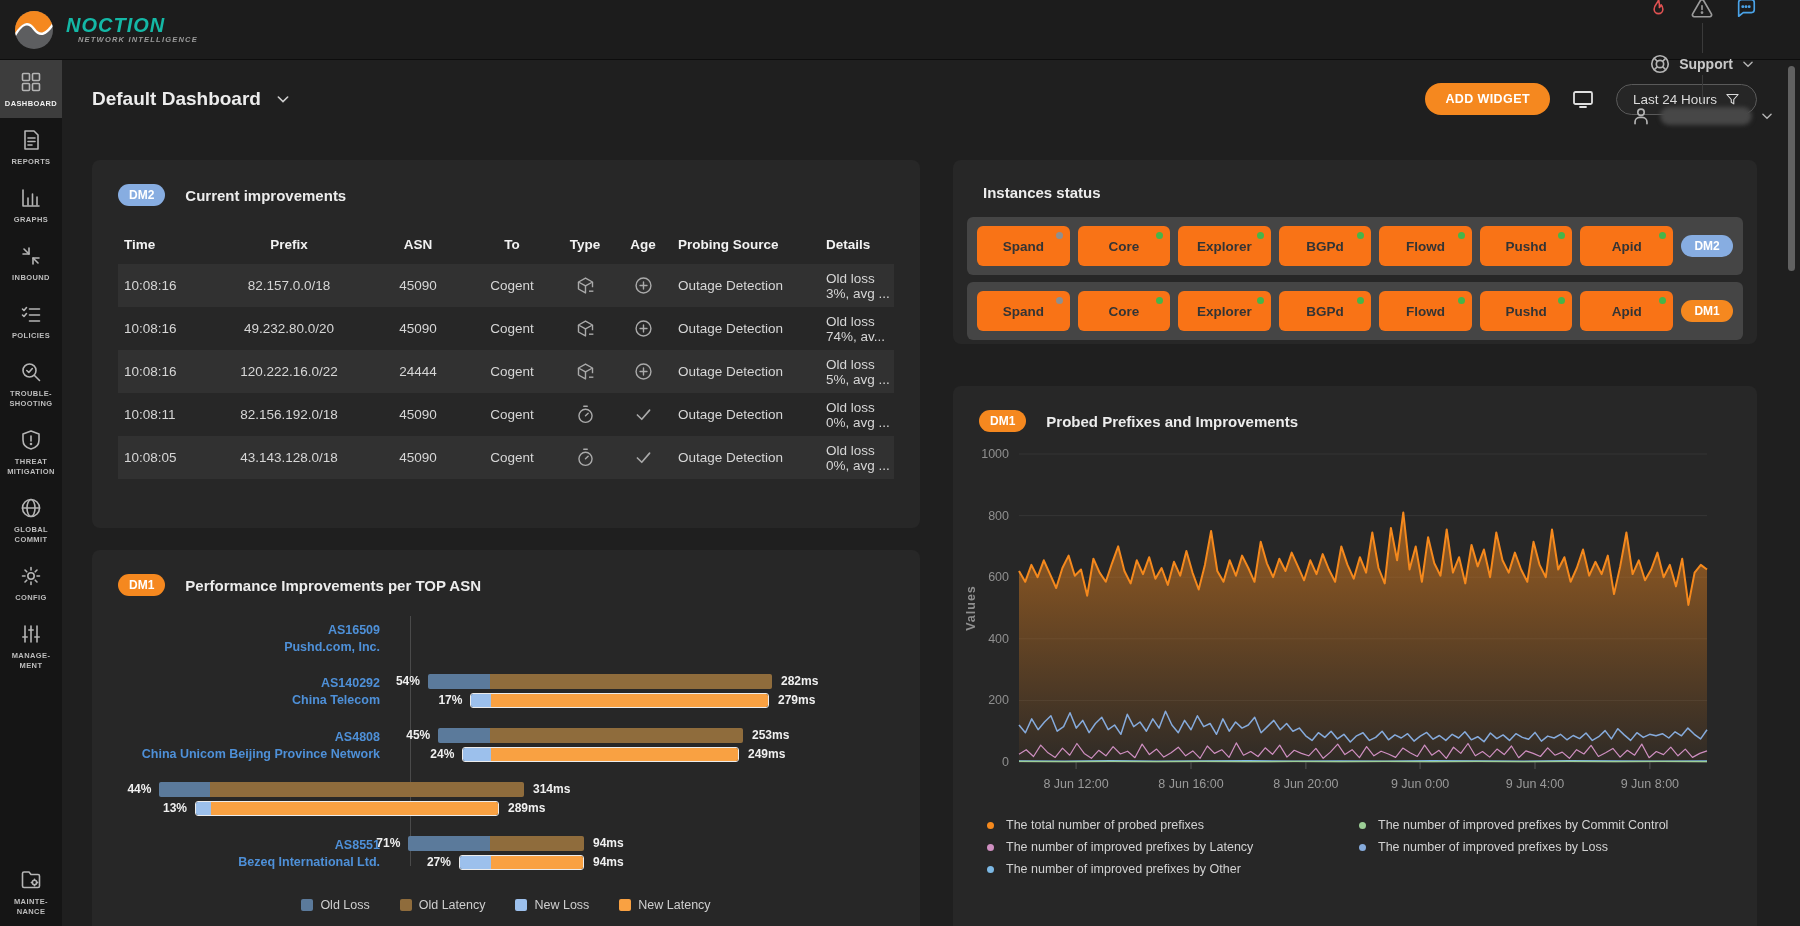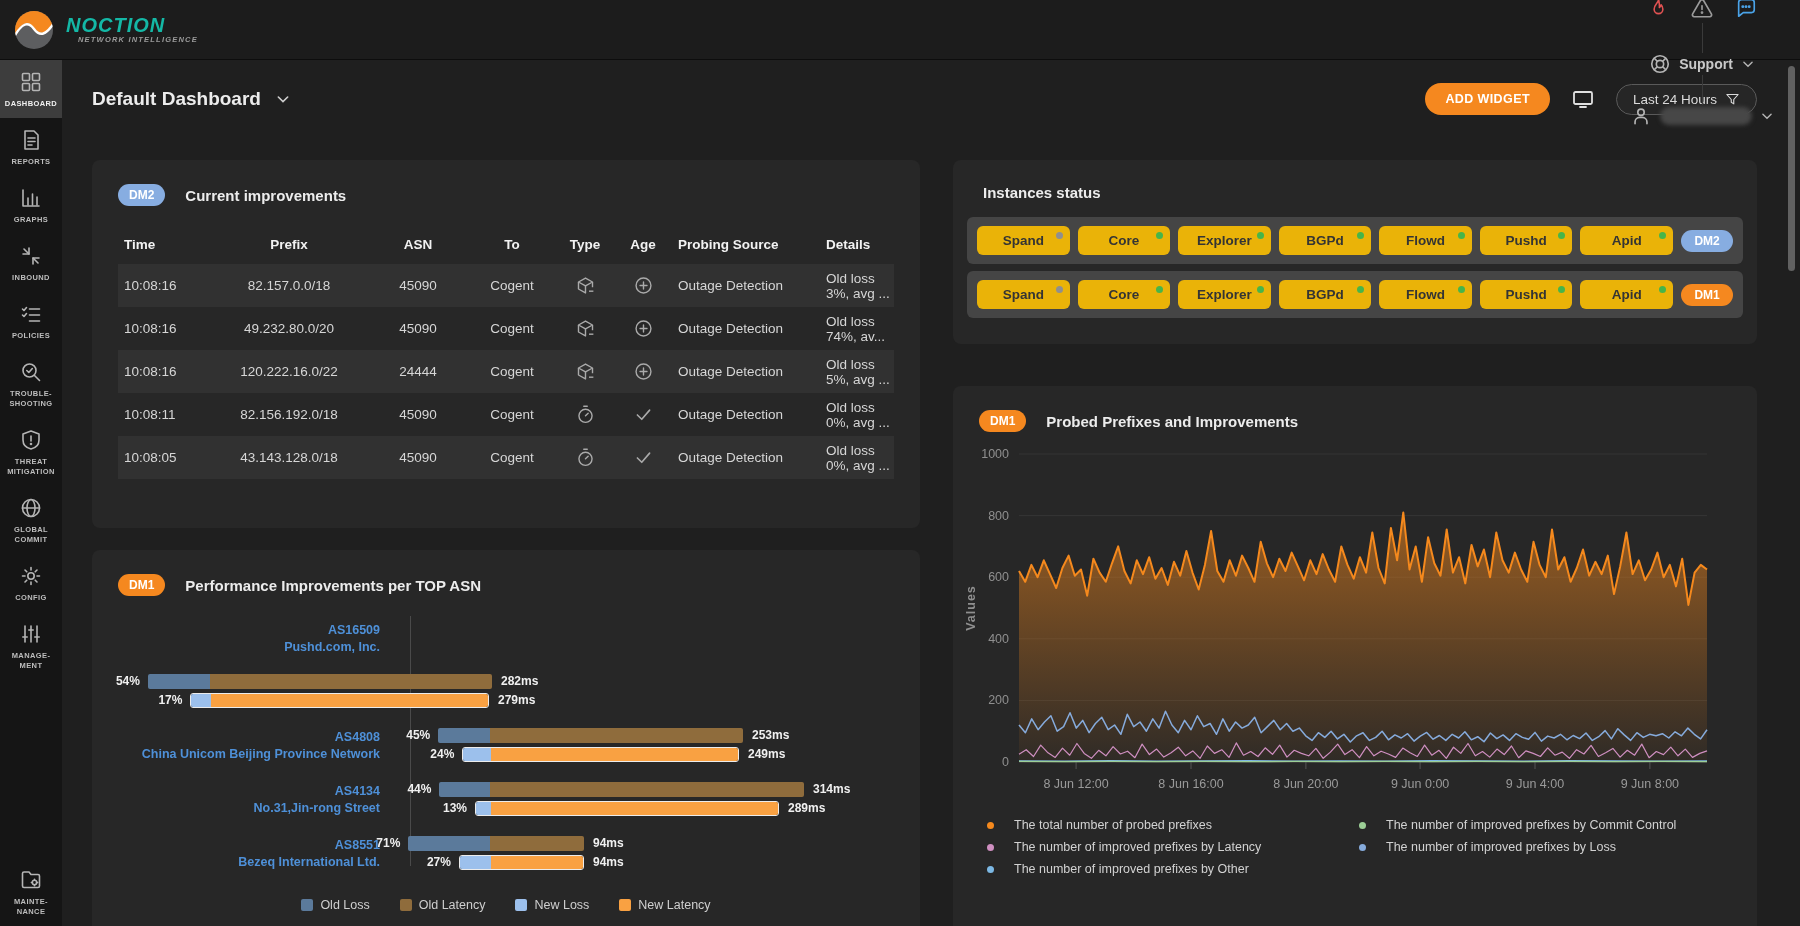--- a/index.html
+++ b/index.html
@@ -48,21 +48,21 @@
   .ci-row { height:43px; font-size:13.5px; color:#d6d6d6; }
   .ci-row:nth-child(odd) { background:#313131; }
   .c-l { padding-left:6px; text-align:left; }
   .c-c { text-align:center; }
   .ico-cell { display:flex; justify-content:center; align-items:center; }
 
   
   #inst-card { left:891px; top:100px; width:804px; height:184px; }
   .inst-rows { padding:16px 14px 0 14px; display:flex; flex-direction:column; gap:7px; }
   .inst-row { background:#454545; border-radius:6px; padding:9px 10px; display:flex; align-items:center; gap:8px; }
-  .inst-chip { position:relative; flex:1; background:#eab308; border-radius:6px; height:29px; display:flex; align-items:center; justify-content:center; font-size:13.5px; font-weight:bold; color:#343434; cursor:pointer; }
+  .inst-chip { position:relative; flex:1; background:#f97316; border-radius:6px; height:40px; display:flex; align-items:center; justify-content:center; font-size:13.5px; font-weight:bold; color:#343434; cursor:pointer; }
   .inst-dot { position:absolute; top:6px; right:7px; width:7px; height:7px; border-radius:50%; }
   .inst-badge { width:52px; text-align:center; }
 
   
   #asn-card { left:30px; top:490px; width:828px; height:436px; }
   .asn-chart { position:relative; margin:26px 26px 0 26px; }
   .asn-group { position:relative; display:flex; margin-bottom:17px; }
   .asn-label { width:280px; text-align:right; padding-right:18px; font-size:12.5px; font-weight:bold; color:#4e90d8; line-height:17px; align-self:center; cursor:pointer; }
   .asn-bars { position:relative; height:37px; flex:1; }
   .asn-divider { position:absolute; left:292px; top:-6px; bottom:6px; width:1px; background:#4a4a4a; }
@@ -70,21 +70,21 @@
   .bar-old { top:1px; border-radius:2px; }
   .bar-new { top:20px; border-radius:3px; border:1px solid #ececec; }
   .bar-lbl { position:absolute; font-size:12px; font-weight:bold; color:#f0f0f0; line-height:15px; white-space:nowrap; }
   .asn-legend { display:flex; justify-content:center; gap:30px; margin-top:26px; }
   .leg-item { display:flex; align-items:center; gap:7px; font-size:12.5px; color:#cfcfcf; }
   .leg-chip { width:12px; height:12px; border-radius:2px; }
 
   
   #probed-card { left:891px; top:326px; width:804px; height:593px; }
   .line-legend { display:grid; grid-template-columns:1fr 1fr; grid-auto-flow:column; grid-template-rows:repeat(3,22px); margin:6px 26px 0 34px; }
-  .lleg-item { display:flex; align-items:center; gap:20px; font-size:12.5px; color:#d2d2d2; }
+  .lleg-item { display:flex; align-items:center; gap:12px; font-size:12.5px; color:#d2d2d2; }
   .lleg-dot { width:7px; height:7px; border-radius:50%; flex:0 0 auto; }
 
   .scroll-thumb { position:absolute; right:5px; top:66px; width:7px; height:205px; border-radius:4px; background:#616161; z-index:30; }
   svg { display:block; }
 </style>
 </head>
 <body>
 
 <header class="topbar">
   <div class="logo-wrap">
@@ -539,20 +539,24 @@
     </div>
     <div class="asn-chart" id="asn-chart">
         <div class="asn-divider"></div>
         <div class="asn-group">
           <div class="asn-label">
             <div>AS16509</div>
             <div>Pushd.com, Inc.</div>
           </div>
         </div>
         <div class="asn-group">
+          <div class="asn-label">
+            <div>AS140292</div>
+            <div>China Telecom</div>
+          </div>
           <div class="asn-bars">
             <div class="bar bar-old" style="left: 29.9px; width: 344.1px;">
               <div style="width: 62.1px; background: rgb(91, 122, 155);"></div>
               <div style="flex: 1 1 0%; background: rgb(143, 108, 60);"></div>
             </div>
             <div class="bar-lbl" style="left: -18.1px; width: 40px; text-align: right; top: 1px;">54%</div>
             <div class="bar-lbl" style="left: 383px; top: 1px;">282ms</div>
             <div class="bar bar-new" style="left: 72.45px; width: 298.55px;">
               <div style="width: 19.55px; background: rgb(156, 192, 236);"></div>
               <div style="flex: 1 1 0%; background: rgb(249, 161, 66);"></div>
@@ -575,24 +579,20 @@
             <div class="bar-lbl" style="left: 354px; top: 1px;">253ms</div>
             <div class="bar bar-new" style="left: 64.4px; width: 276.6px;">
               <div style="width: 27.6px; background: rgb(156, 192, 236);"></div>
               <div style="flex: 1 1 0%; background: rgb(249, 161, 66);"></div>
             </div>
             <div class="bar-lbl" style="left: 16.4px; width: 40px; text-align: right; top: 20px;">24%</div>
             <div class="bar-lbl" style="left: 350px; top: 20px;">249ms</div>
           </div>
         </div>
         <div class="asn-group">
-          <div class="asn-label">
-            <div>AS4134</div>
-            <div>No.31,Jin-rong Street</div>
-          </div>
           <div class="asn-bars">
             <div class="bar bar-old" style="left: 41.4px; width: 364.6px;">
               <div style="width: 50.6px; background: rgb(91, 122, 155);"></div>
               <div style="flex: 1 1 0%; background: rgb(143, 108, 60);"></div>
             </div>
             <div class="bar-lbl" style="left: -6.6px; width: 40px; text-align: right; top: 1px;">44%</div>
             <div class="bar-lbl" style="left: 415px; top: 1px;">314ms</div>
             <div class="bar bar-new" style="left: 77.05px; width: 303.95px;">
               <div style="width: 14.95px; background: rgb(156, 192, 236);"></div>
               <div style="flex: 1 1 0%; background: rgb(249, 161, 66);"></div>

